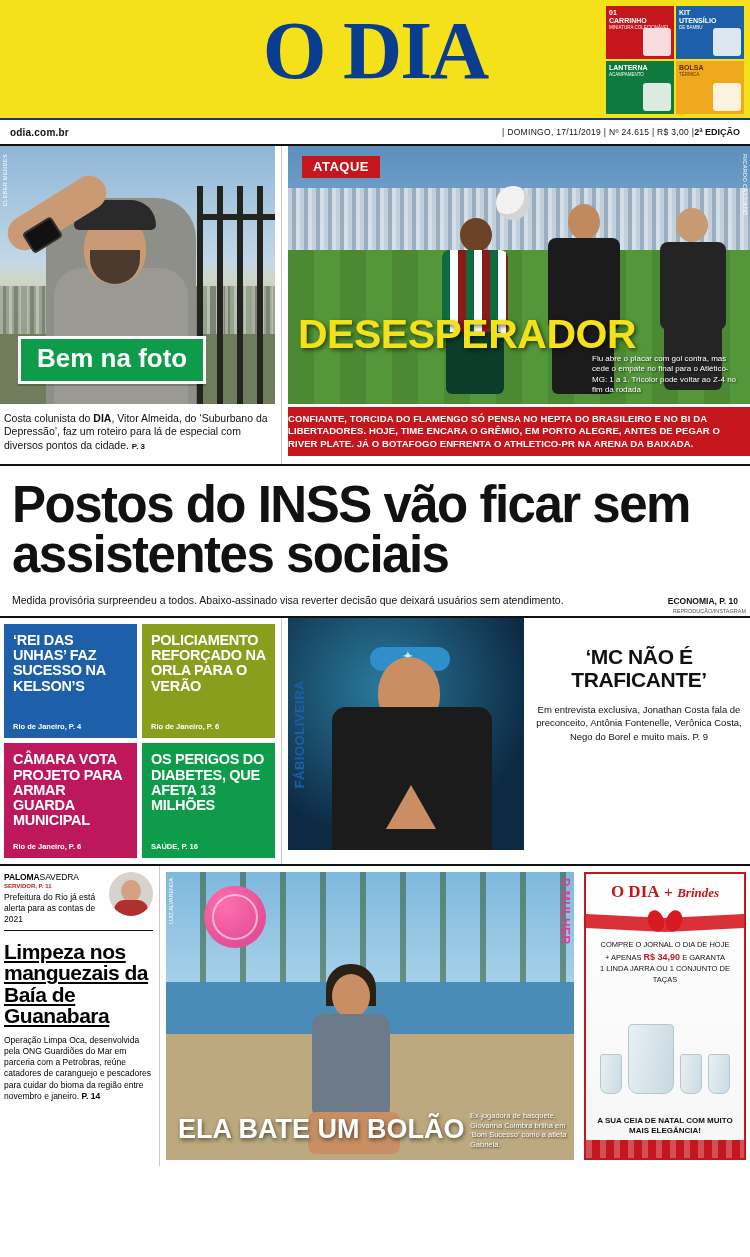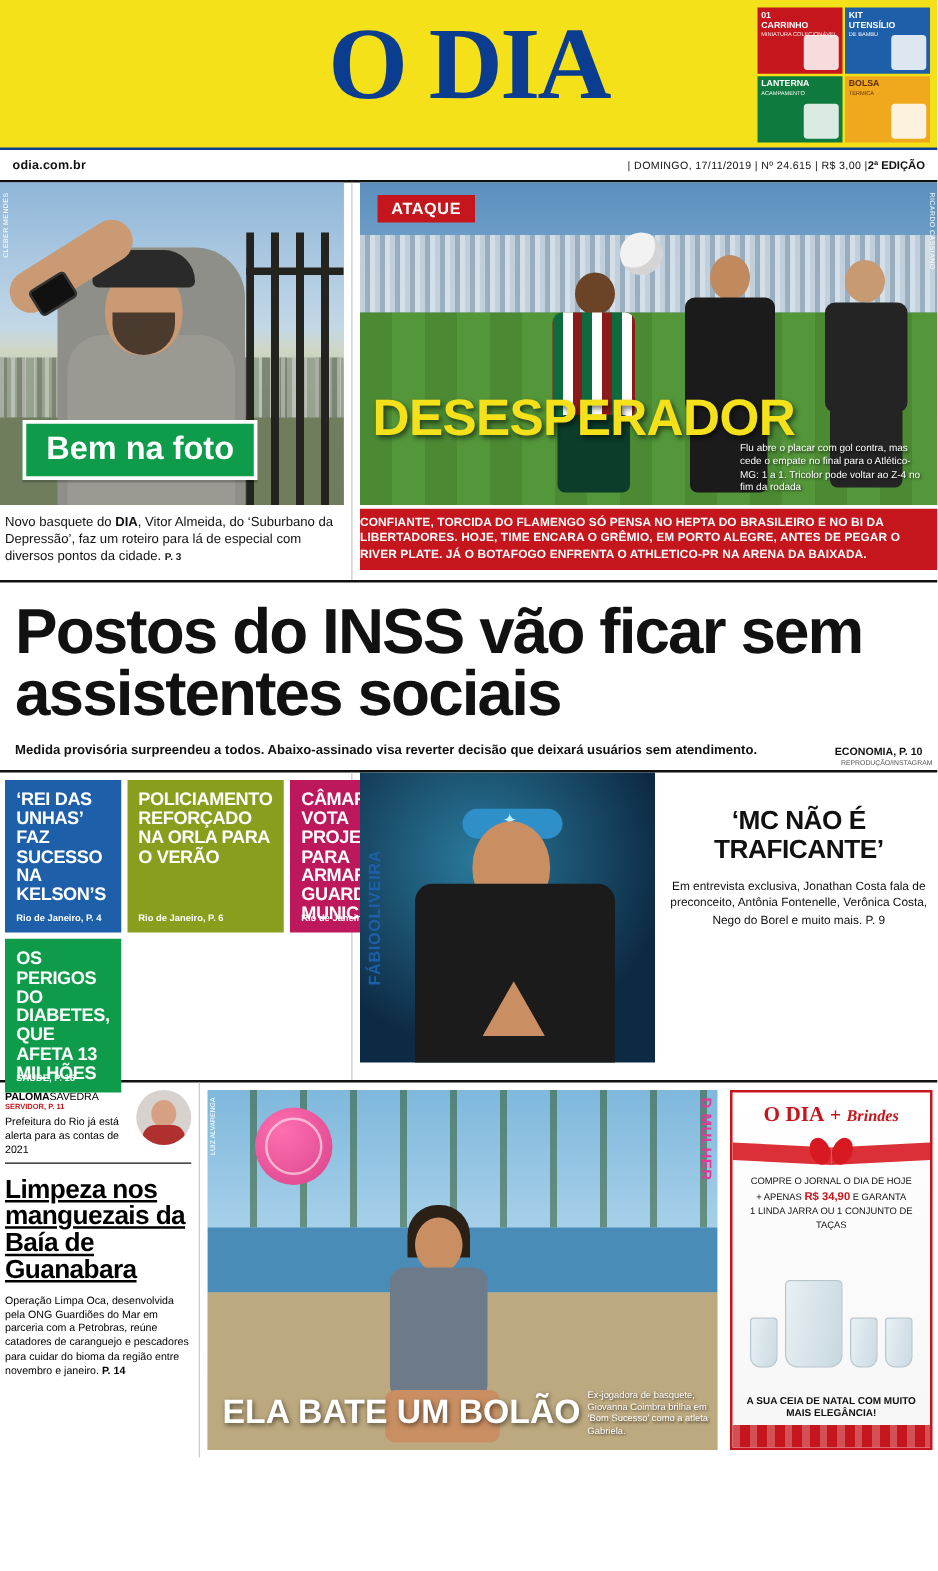--- a/index.html
+++ b/index.html
@@ -216,27 +216,27 @@
     letter-spacing: -1.5px;
     color: #111;
   }
   .main-sub {
     padding: 10px 12px 10px 12px;
     font-size: 10.5px;
     color:#111;
     border-bottom: 2px solid #111;
     display:flex; align-items:flex-end; gap:8px;
   }
-  .main-sub .txt { flex:1;font-weight:bold; }
+  .main-sub .txt { flex:1; }
   .main-sub .ref2 { font-weight:bold; font-size:8.5px; white-space:nowrap; }
 
   
   .middle { display:flex; height: 248px; border-bottom:2px solid #111; }
   .mid-left { width: 282px; padding: 6px 6px 6px 4px; border-right:1px solid #c9c9c9; }
-  .cards { display:grid; grid-template-columns: 1fr 1fr 1fr; grid-template-rows: 1fr 1fr; gap:5px; height: 100%; }
+  .cards { display:grid; grid-template-columns: 1fr 1fr; grid-template-rows: 1fr 1fr; gap:5px; height: 100%; }
   .card { color:#fff; padding: 9px 9px 7px 9px; position:relative; }
   .card h3 { font-size: 14.5px; line-height:1.05; font-weight:bold; letter-spacing:-.3px; }
   .card .cref { position:absolute; left:9px; bottom:7px; font-size:7.5px; font-weight:bold; }
   .c-blue { background:#1d5fa8; }
   .c-olive { background:#8a9e1e; }
   .c-navy { background:#be185d; }
   .c-green { background:#0f9c4a; }
 
   .mid-right { flex:1; position:relative; padding-left:6px; }
   .mc-wrap { position:relative; height: 100%; display:flex; }
@@ -391,21 +391,21 @@
           <div class="cap"></div>
           <div class="beard"></div>
           <div class="arm">
             <div class="phone"></div>
           </div>
         </div>
         <div class="credit-vert">CLEBER MENDES</div>
         <div class="badge-bemnafoto">Bem na foto</div>
       </div>
       <div class="top-left-text">
-        <span>Novo basquete do </span><b>DIA</b><span>, Vitor Almeida, do ‘Suburbano da Depressão’, faz um roteiro para lá de especial com diversos pontos da cidade.</span>
+        <span>Costa colunista do </span><b>DIA</b><span>, Vitor Almeida, do ‘Suburbano da Depressão’, faz um roteiro para lá de especial com diversos pontos da cidade.</span>
         <span class="ref">P. 3</span>
       </div>
     </div>
 
     <div class="top-right">
       <div class="photo-match">
         <div class="stadium"></div>
         <div class="crowd"></div>
         <div class="pitch"></div>
         <div class="player-a">

